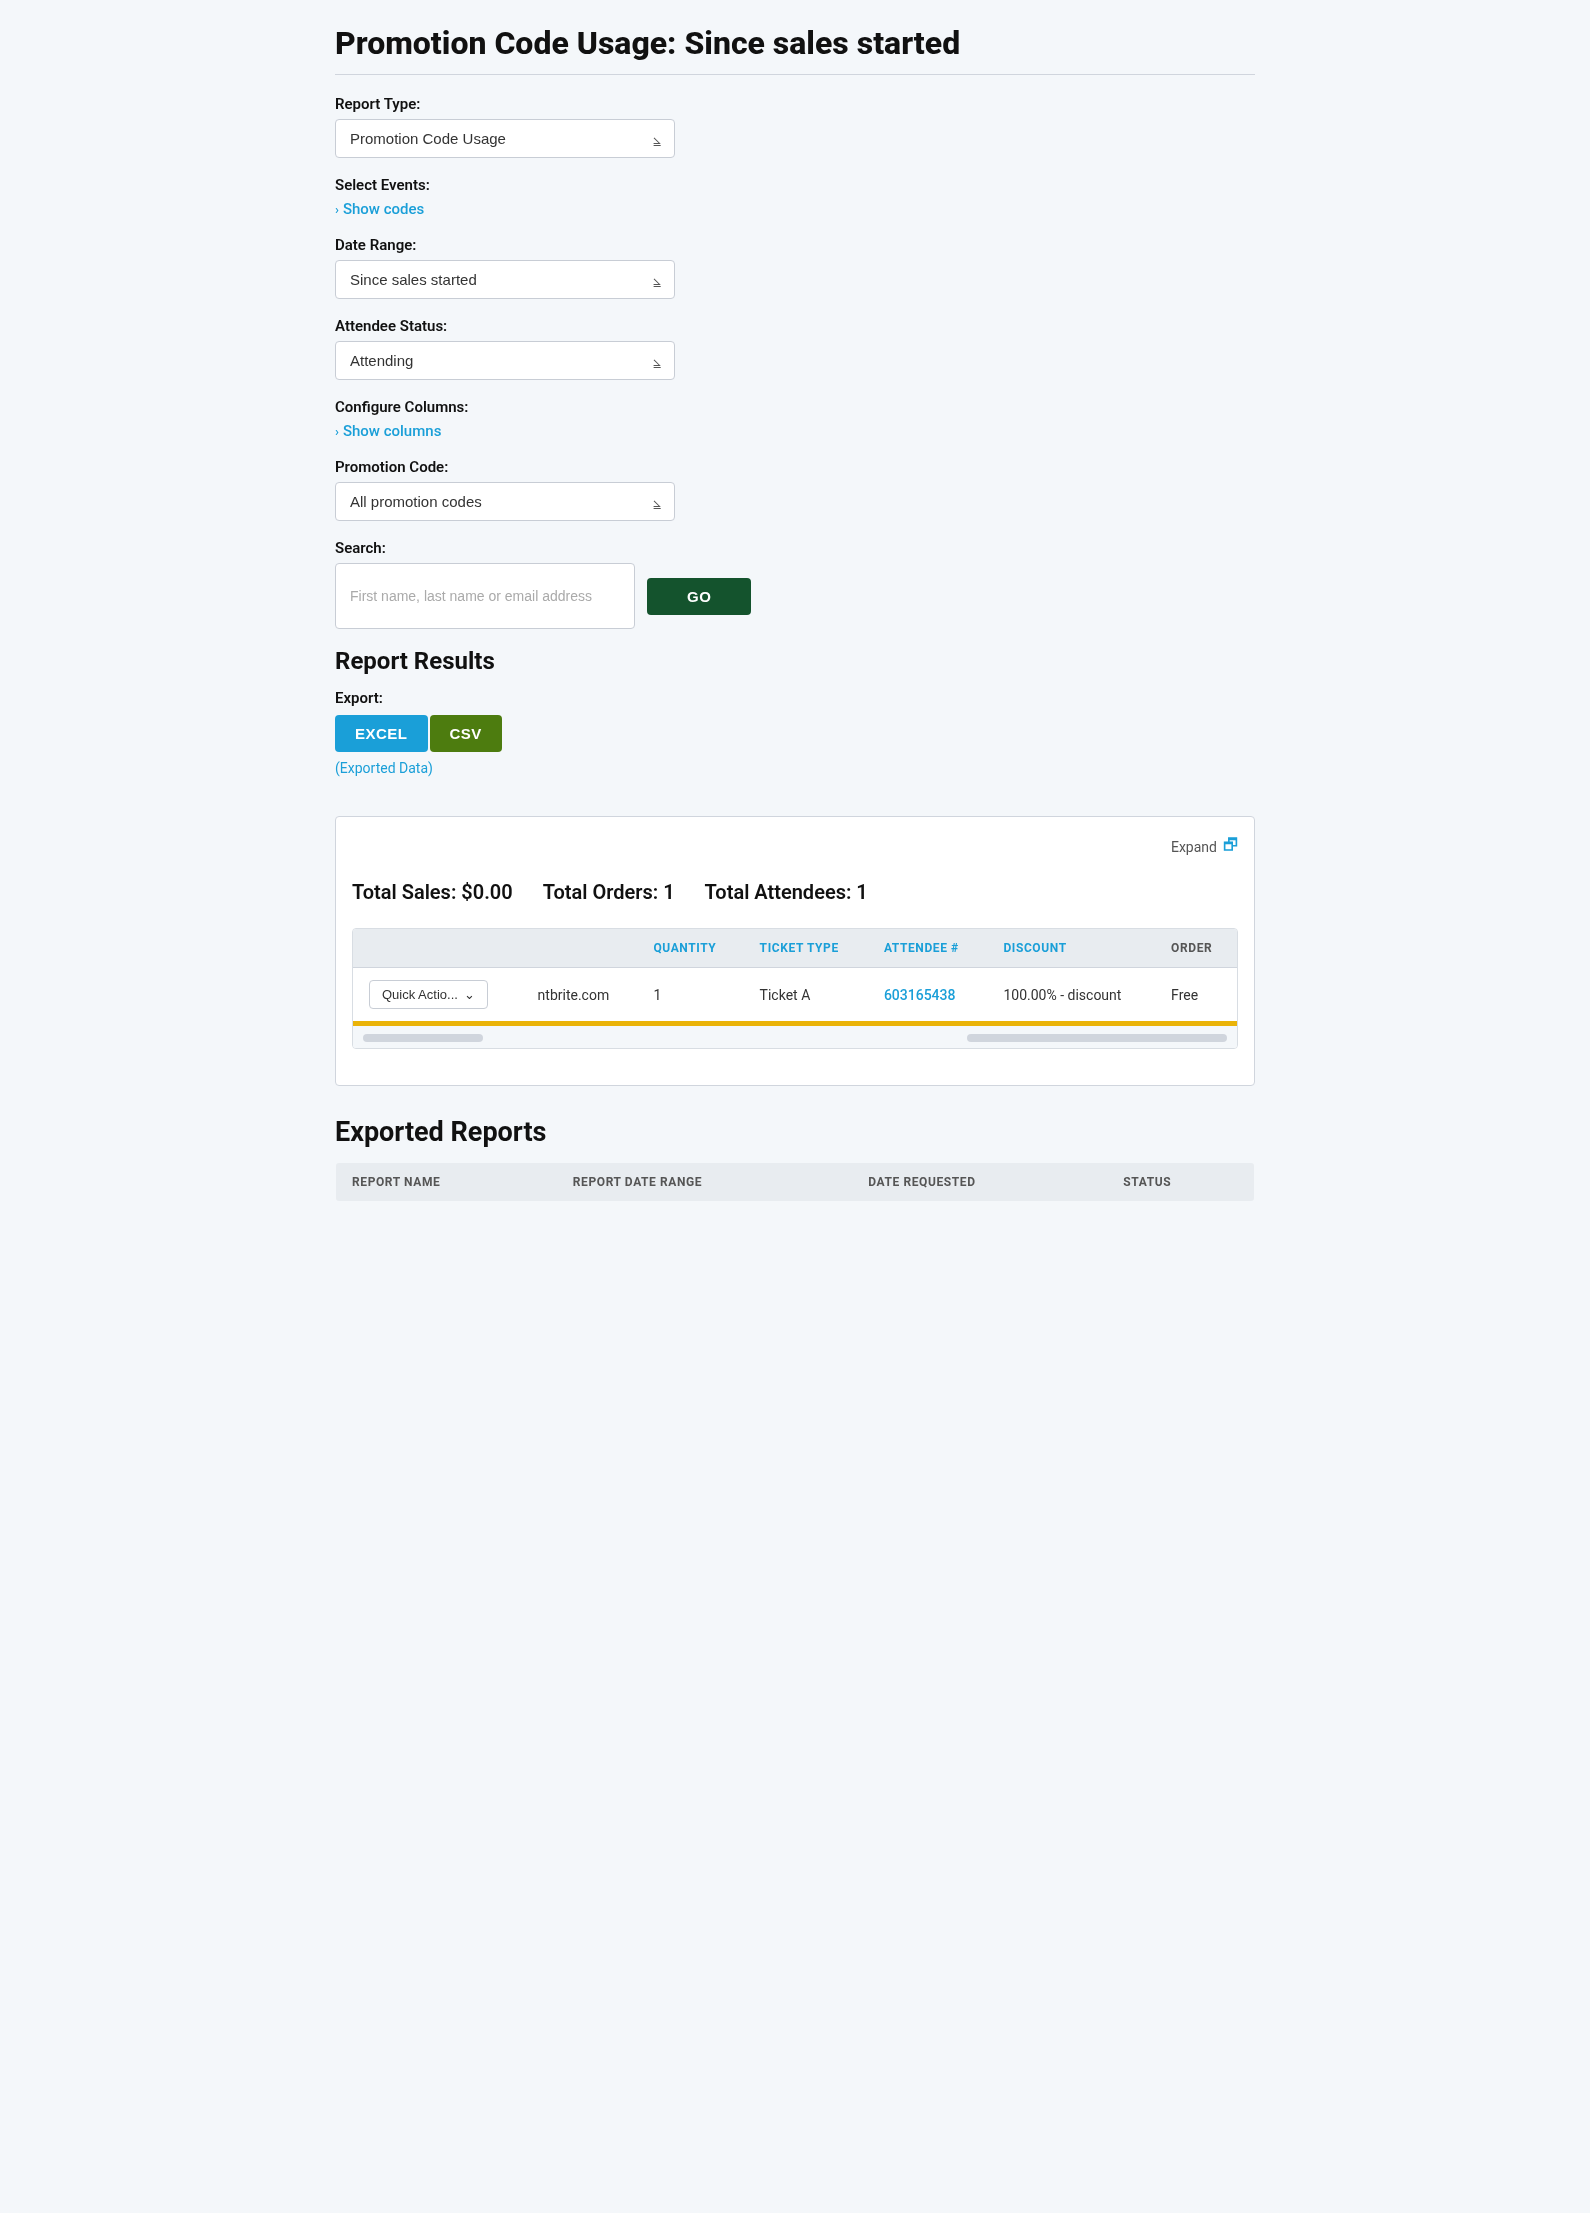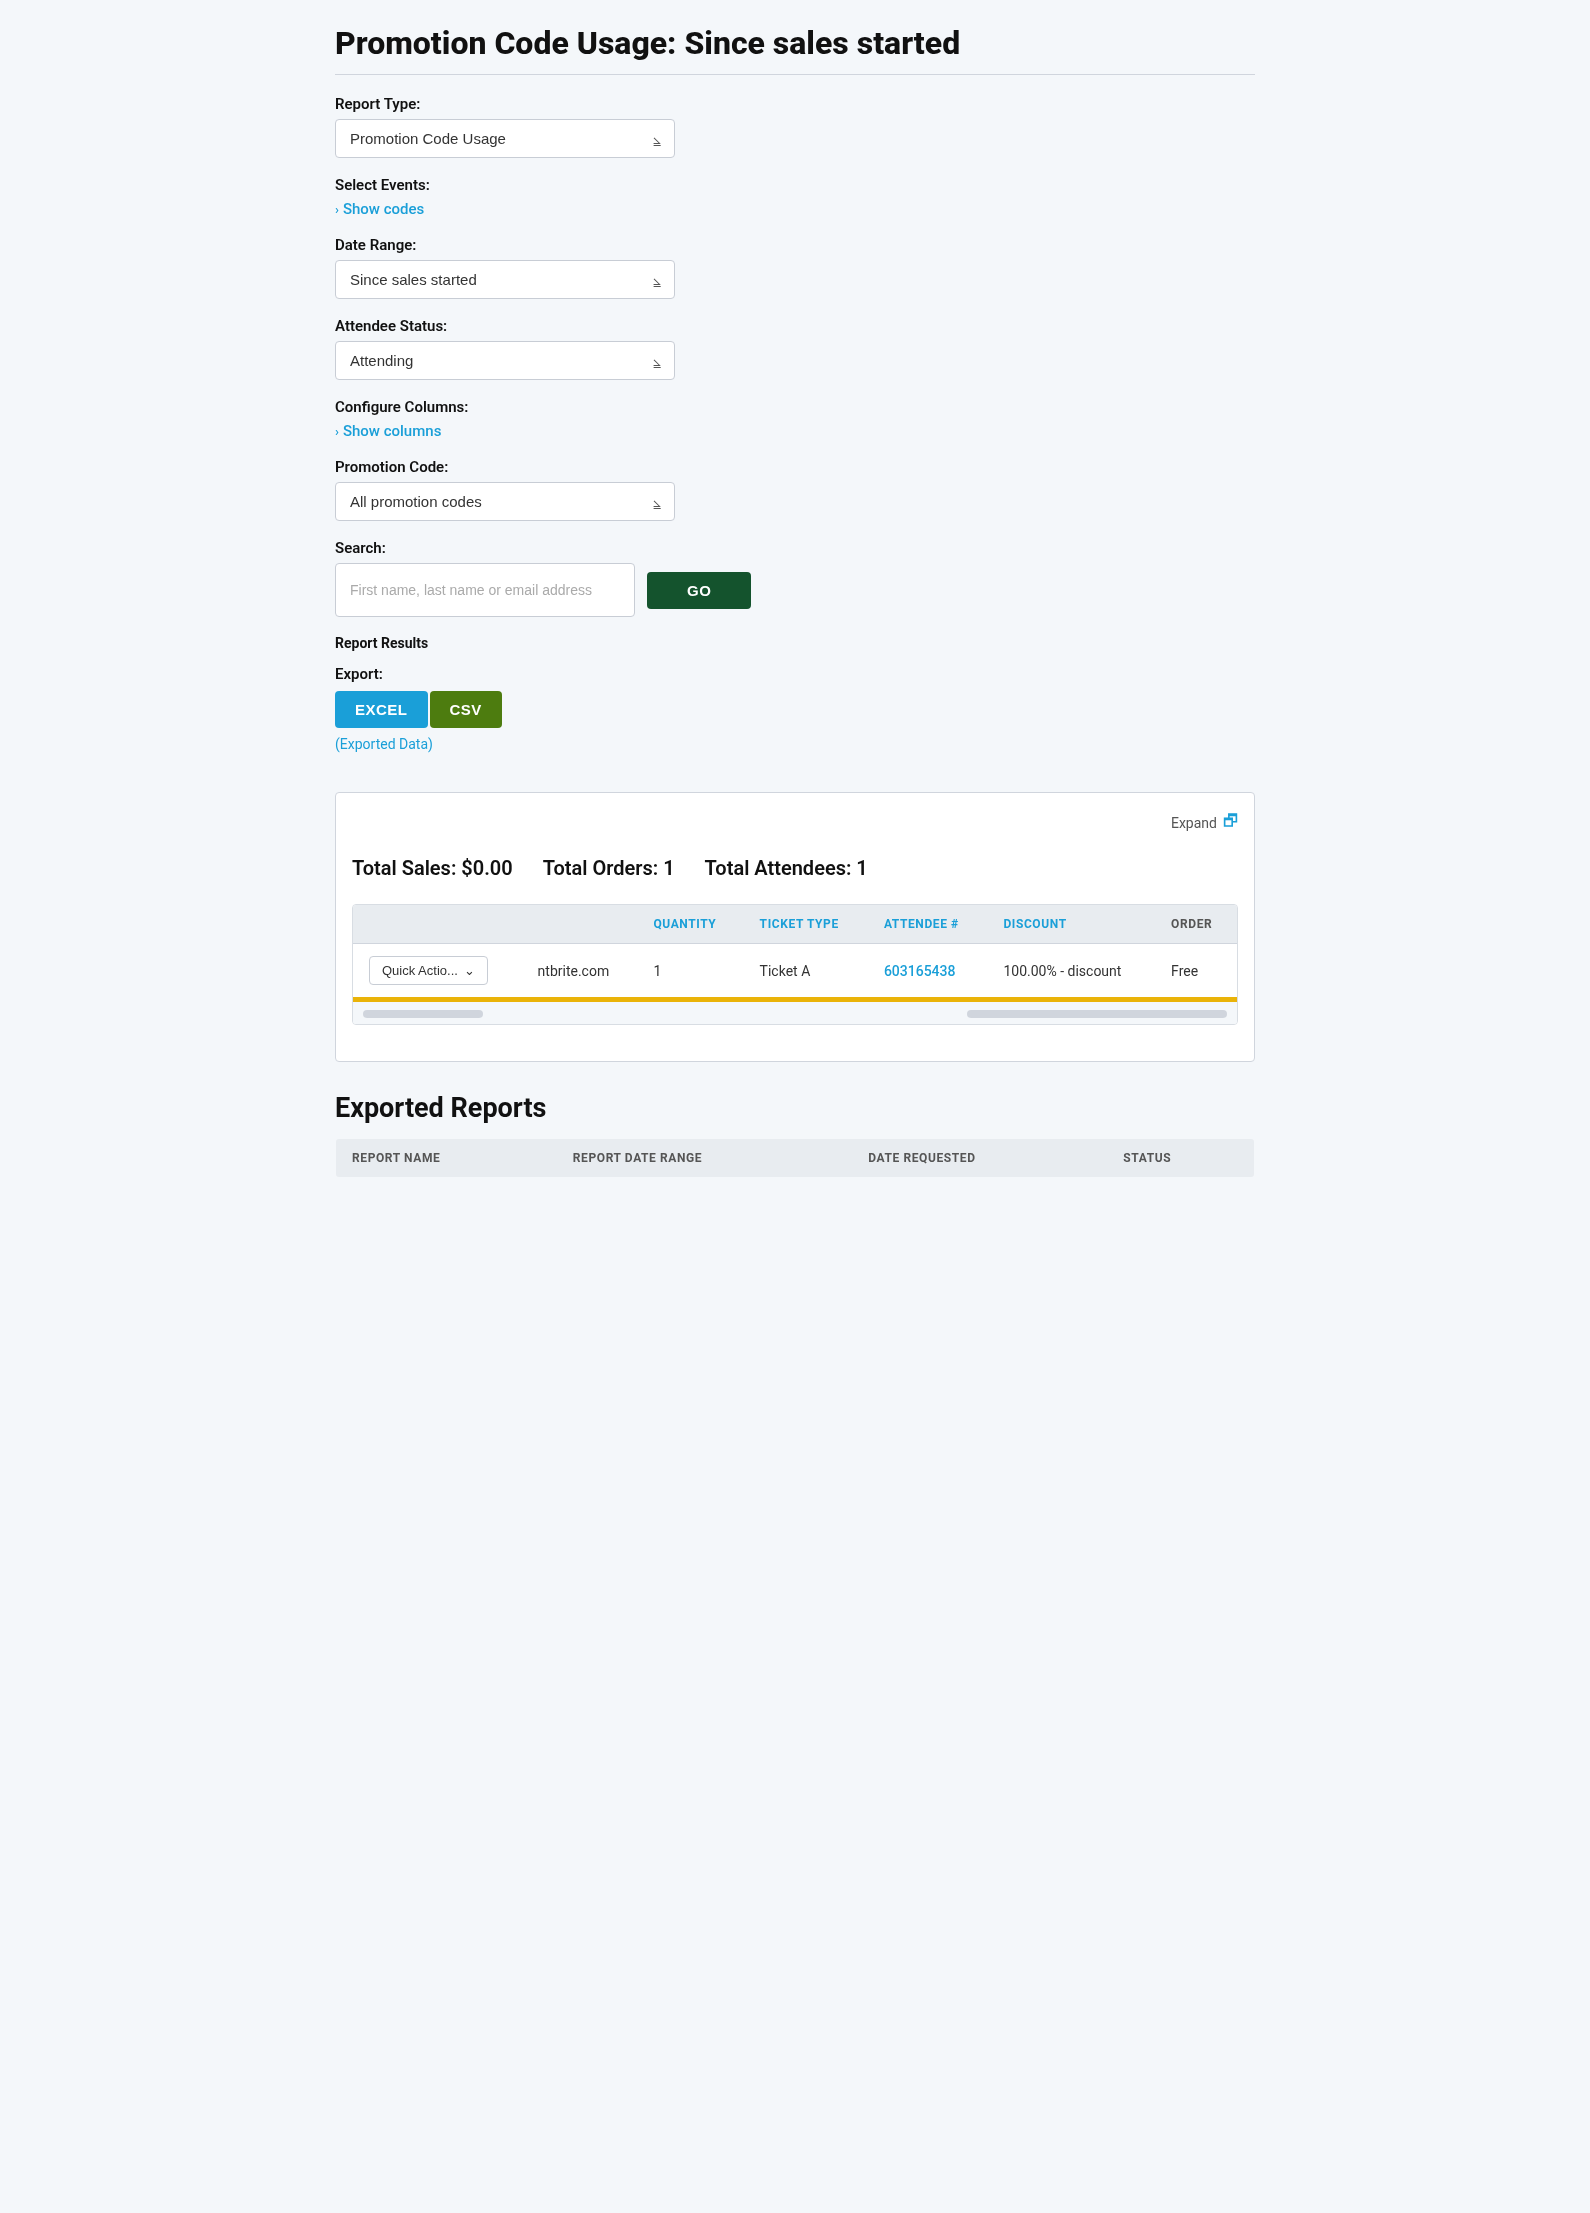--- a/index.html
+++ b/index.html
@@ -77,42 +77,42 @@
       font-size: 13px;
       color: #1a9fd8;
     }
     .search-row {
       display: flex;
       align-items: center;
       gap: 12px;
     }
     .search-input {
       width: 300px;
-      padding: 18px 14px;
+      padding: 24px 14px;
       border: 1px solid #c8cdd5;
       border-radius: 4px;
       font-size: 14px;
       color: #14532d;
       outline: none;
       background: #fff;
     }
     .search-input::placeholder { color: #aaa; }
     .go-button {
       background: #14532d;
       color: #fff;
       border: none;
       border-radius: 4px;
       padding: 10px 40px;
       font-size: 15px;
       font-weight: 700;
       cursor: pointer;
       letter-spacing: 0.5px;
     }
     .report-results-title {
-      font-size: 14px;
+      font-size: 24px;
       font-weight: 700;
       color: #111;
       margin-bottom: 14px;
     }
     .export-label {
       font-size: 15px;
       font-weight: 600;
       color: #111;
       margin-bottom: 8px;
     }

